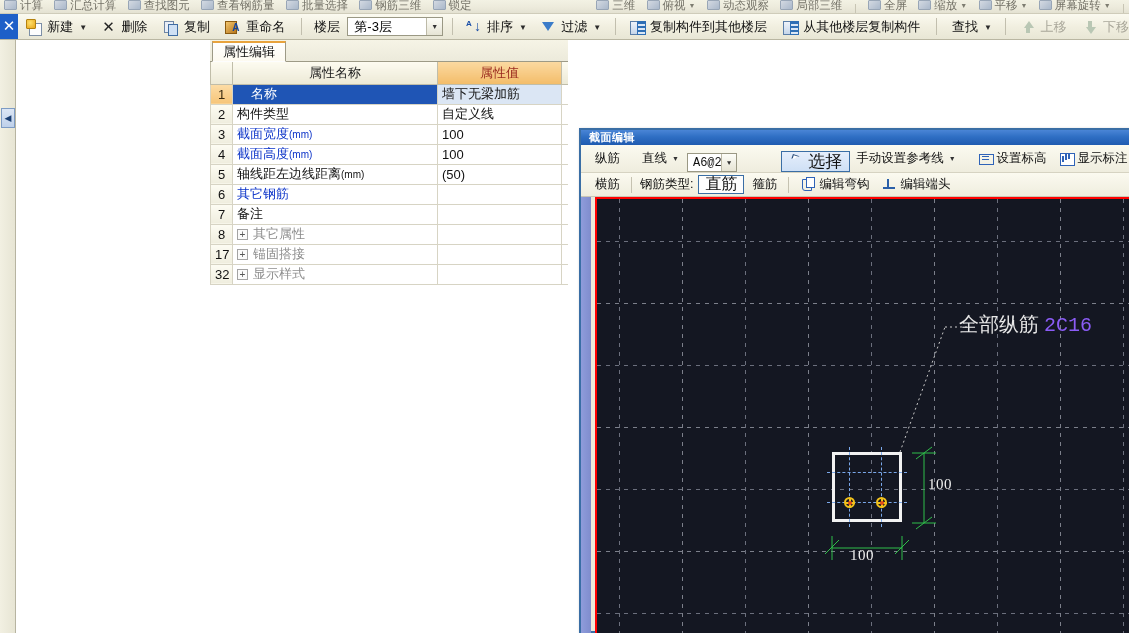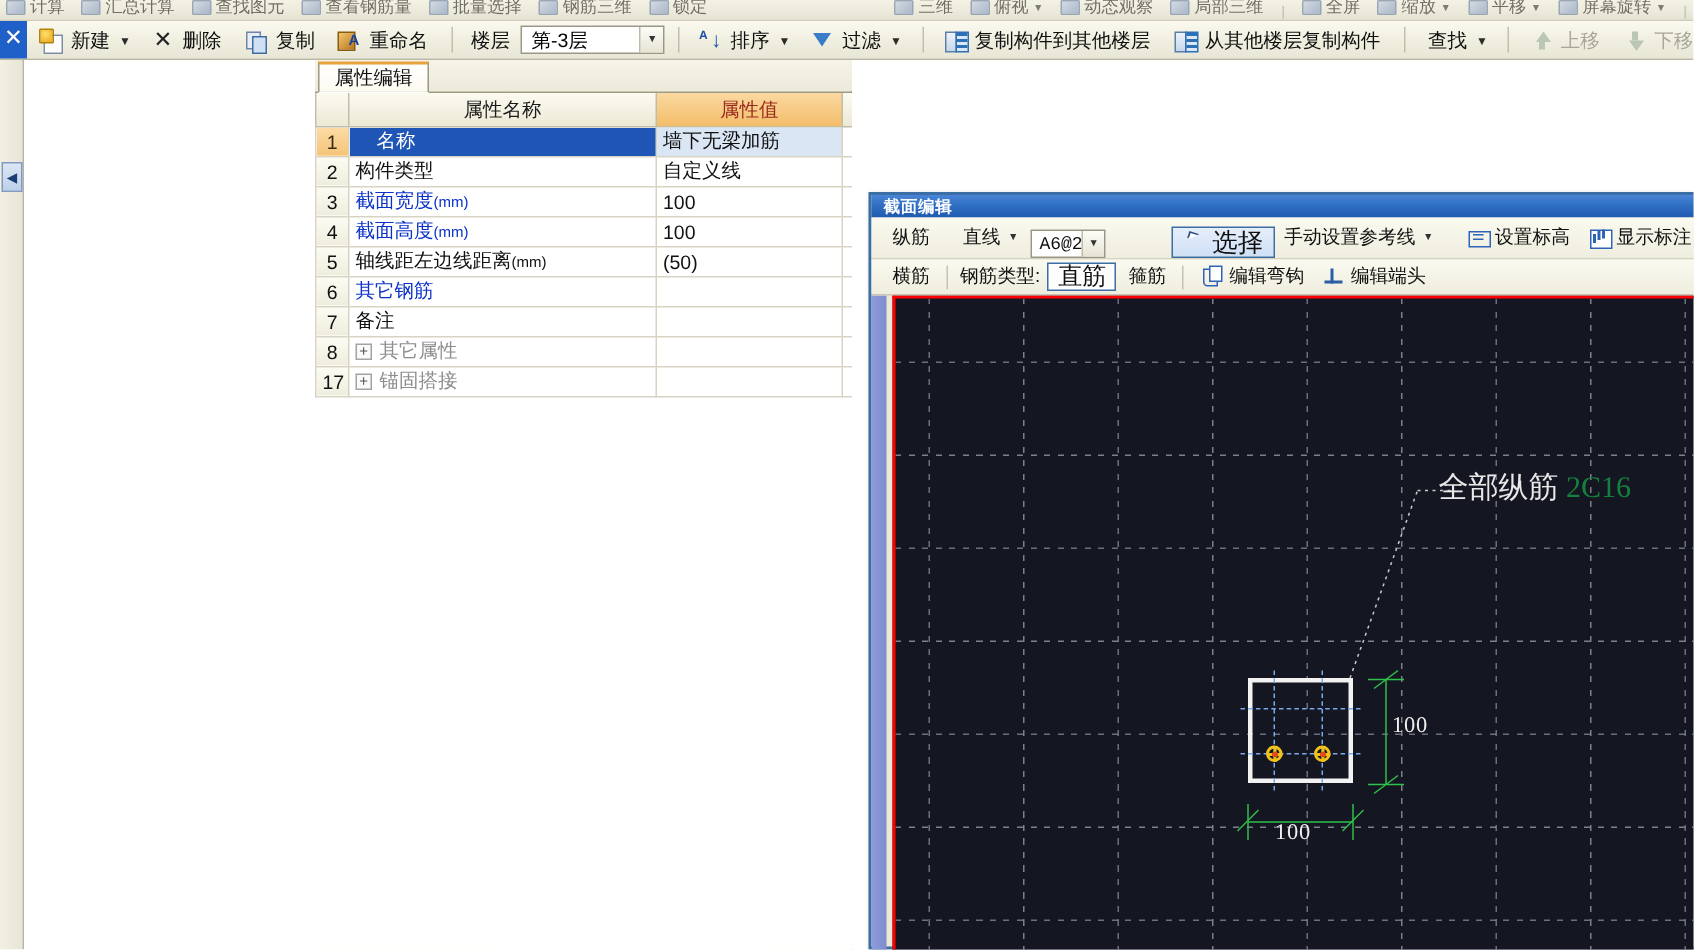--- a/index.html
+++ b/index.html
@@ -337,21 +337,21 @@
   .rebar::before{ content:""; position:absolute; left:2.5px; top:-1.5px; width:2px;height:10px;
      background:#f2c21c; }
   .rebar::after{ content:""; position:absolute; left:-1.5px; top:2.5px; width:10px;height:2px;
      background:#f2c21c; }
   .rebar .core{ position:absolute; left:1.5px; top:1.5px; width:4px;height:4px;
      background:#e04b18; border-radius:50%; z-index:2; }
   .dim-text{ position:absolute; color:#f0f0f0; font-size:15px;
              font-family:"Liberation Serif","DejaVu Serif",serif; letter-spacing:.5px; }
   .ann-text{ position:absolute; font-size:20px; color:#e8e8e8;
              font-family:"Liberation Serif","DejaVu Serif",serif; white-space:nowrap; }
-  .ann-val{ color:#15803d; font-family:Liberation Serif, serif; }
+  .ann-val{ color:#8b5cf6; font-family:Liberation Mono, monospace; }
 
   
   .bg-fill{ position:absolute; left:568px; top:40px; width:561px; height:593px; background:#ffffff; }
 </style>
 </head>
 <body>
 
 <div id="app">
 
   <div class="toolbar-top">
@@ -563,20 +563,26 @@
             <td class="pname grey"><span class="expander">+</span><span>其它属性</span></td>
             <td class="pval"></td>
             <td class="attc"></td>
           </tr>
           <tr>
             <td class="idx">17</td>
             <td class="pname grey"><span class="expander">+</span><span>锚固搭接</span></td>
             <td class="pval"></td>
             <td class="attc"></td>
           </tr>
+          <tr>
+            <td class="idx">32</td>
+            <td class="pname grey"><span class="expander">+</span><span>显示样式</span></td>
+            <td class="pval"></td>
+            <td class="attc"></td>
+          </tr>
         </tbody>
       </table>
     </div>
   </div>
 
   <div class="sec-win">
     <div class="sec-title">
       <span>截面编辑</span>
     </div>
 

